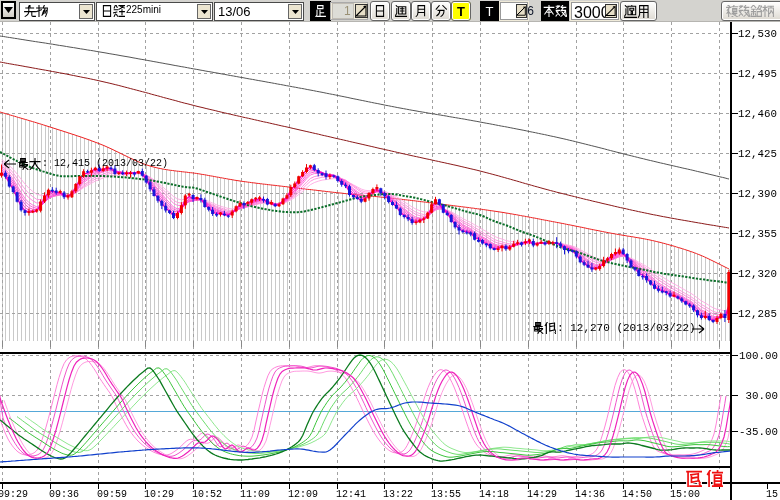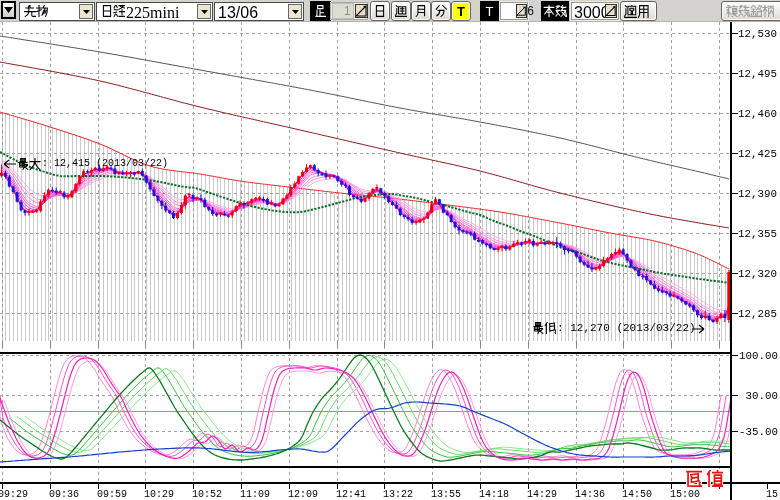--- a/index.html
+++ b/index.html
@@ -116,27 +116,27 @@
       <svg style="position:absolute;left:82.5px;top:10px" width="7" height="4" viewBox="0 0 7 4">
         <path d="M0,0H7L3.5,4Z" fill="#000"></path>
       </svg>
       <div style="position:absolute;left:96px;top:2px;width:117px;height:19px;background:#fff;border:1px solid #4a4a4a;box-sizing:border-box"></div>
       <svg style="position:absolute;left:101px;top:5px" width="12" height="12" viewBox="0 0 10 10">
         <path d="M2,0.5H8M2,0.5V9.5M8,0.5V9.5M2,5H8M2,9.5H8" fill="none" stroke="#000" stroke-width="0.88" stroke-linecap="square"></path>
       </svg>
       <svg style="position:absolute;left:113px;top:5px" width="12" height="12" viewBox="0 0 10 10">
         <path d="M2,0L1,2.5M2.5,0L3.5,2M1,4H4M0.5,6.5L1.5,6.3M2.2,6.1L3.2,5.9 M1,9.5L2,7.5M3,8L3.8,9.3 M5,0.5H10M5.5,0.5Q7,2 9.5,2.5M9,0.5Q8,2.5 5,3.5 M7.5,4V8M5.5,5.5H9.5 M5,9.5H10" fill="none" stroke="#000" stroke-width="0.88" stroke-linecap="square"></path>
       </svg>
-      <div style="position:absolute;left:126px;top:4px;font-family:Liberation Serif, serif;font-size:16px;color:#000">225mini</div>
+      <div style="position:absolute;left:126px;top:4px;font-family:Liberation Sans, sans-serif;font-size:10px;color:#000">225mini</div>
       <div style="position:absolute;left:197px;top:4px;width:14px;height:15px;background:#ece5d0;border:1px solid #666;box-sizing:border-box"></div>
       <svg style="position:absolute;left:200.5px;top:10px" width="7" height="4" viewBox="0 0 7 4">
         <path d="M0,0H7L3.5,4Z" fill="#000"></path>
       </svg>
       <div style="position:absolute;left:214px;top:2px;width:90px;height:19px;background:#fff;border:1px solid #4a4a4a;box-sizing:border-box"></div>
-      <div style="position:absolute;left:218px;top:4px;font-family:'Liberation Sans',sans-serif;font-size:16px;color:#000">13/06</div>
+      <div style="position:absolute;left:218px;top:4px;font-family:'Liberation Sans',sans-serif;font-size:13px;color:#000">13/06</div>
       <div style="position:absolute;left:288px;top:4px;width:14px;height:15px;background:#ece5d0;border:1px solid #666;box-sizing:border-box"></div>
       <svg style="position:absolute;left:291.5px;top:10px" width="7" height="4" viewBox="0 0 7 4">
         <path d="M0,0H7L3.5,4Z" fill="#000"></path>
       </svg>
       <div style="position:absolute;left:310px;top:1px;width:21px;height:20px;background:#000"></div>
       <svg style="position:absolute;left:314px;top:5px" width="12" height="12" viewBox="0 0 10 10">
         <path d="M3,0.5H7.5V3H3Z M5,4.5V9 M5,6.5H8 M2.5,4.5V8Q2.5,9 1.5,9.5 M2.5,9.5H9.5" fill="none" stroke="#fff" stroke-width="0.88" stroke-linecap="square"></path>
       </svg>
       <div style="position:absolute;left:330px;top:2px;width:38px;height:18px;background:#efead9;border:1px solid #aaa;box-sizing:border-box"></div>
       <div style="position:absolute;left:332px;top:3px;width:22px;height:16px;background:#dcdcd6;border:1px solid #c0bcb4;box-sizing:border-box"></div>

